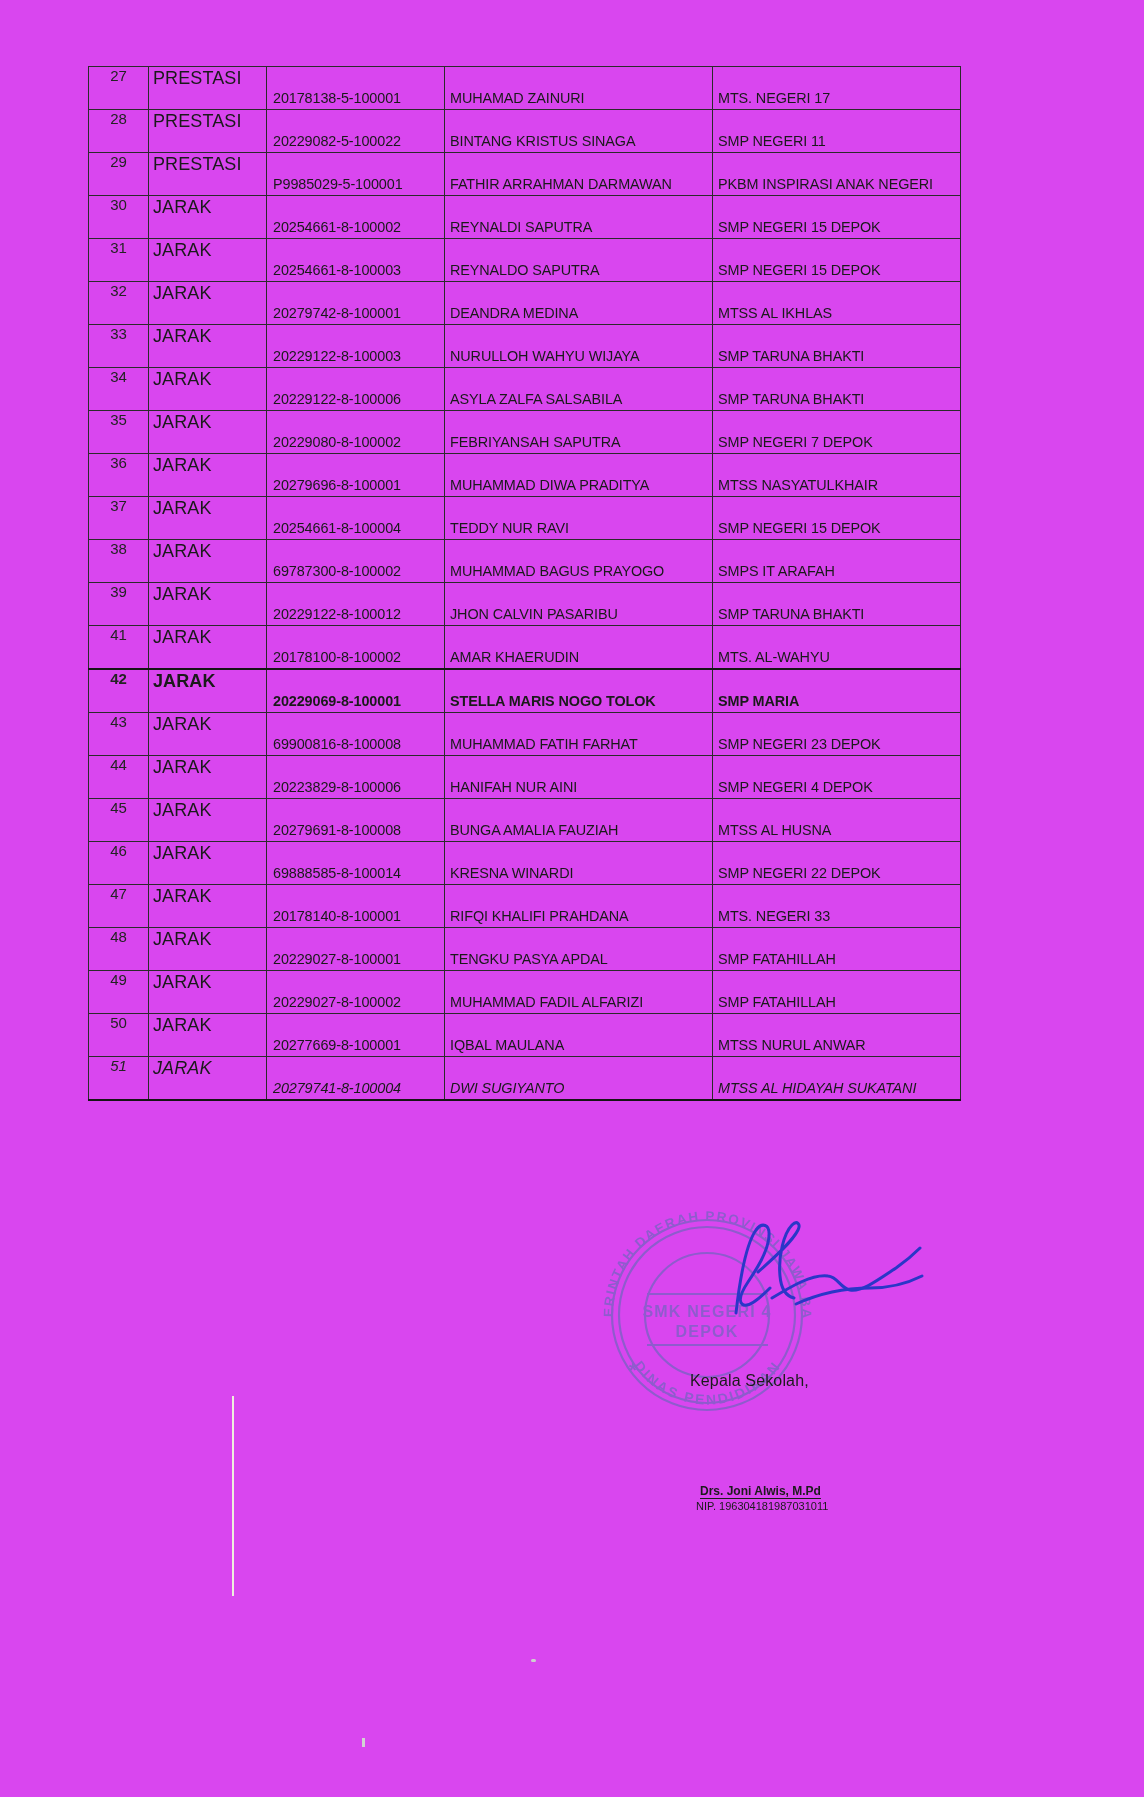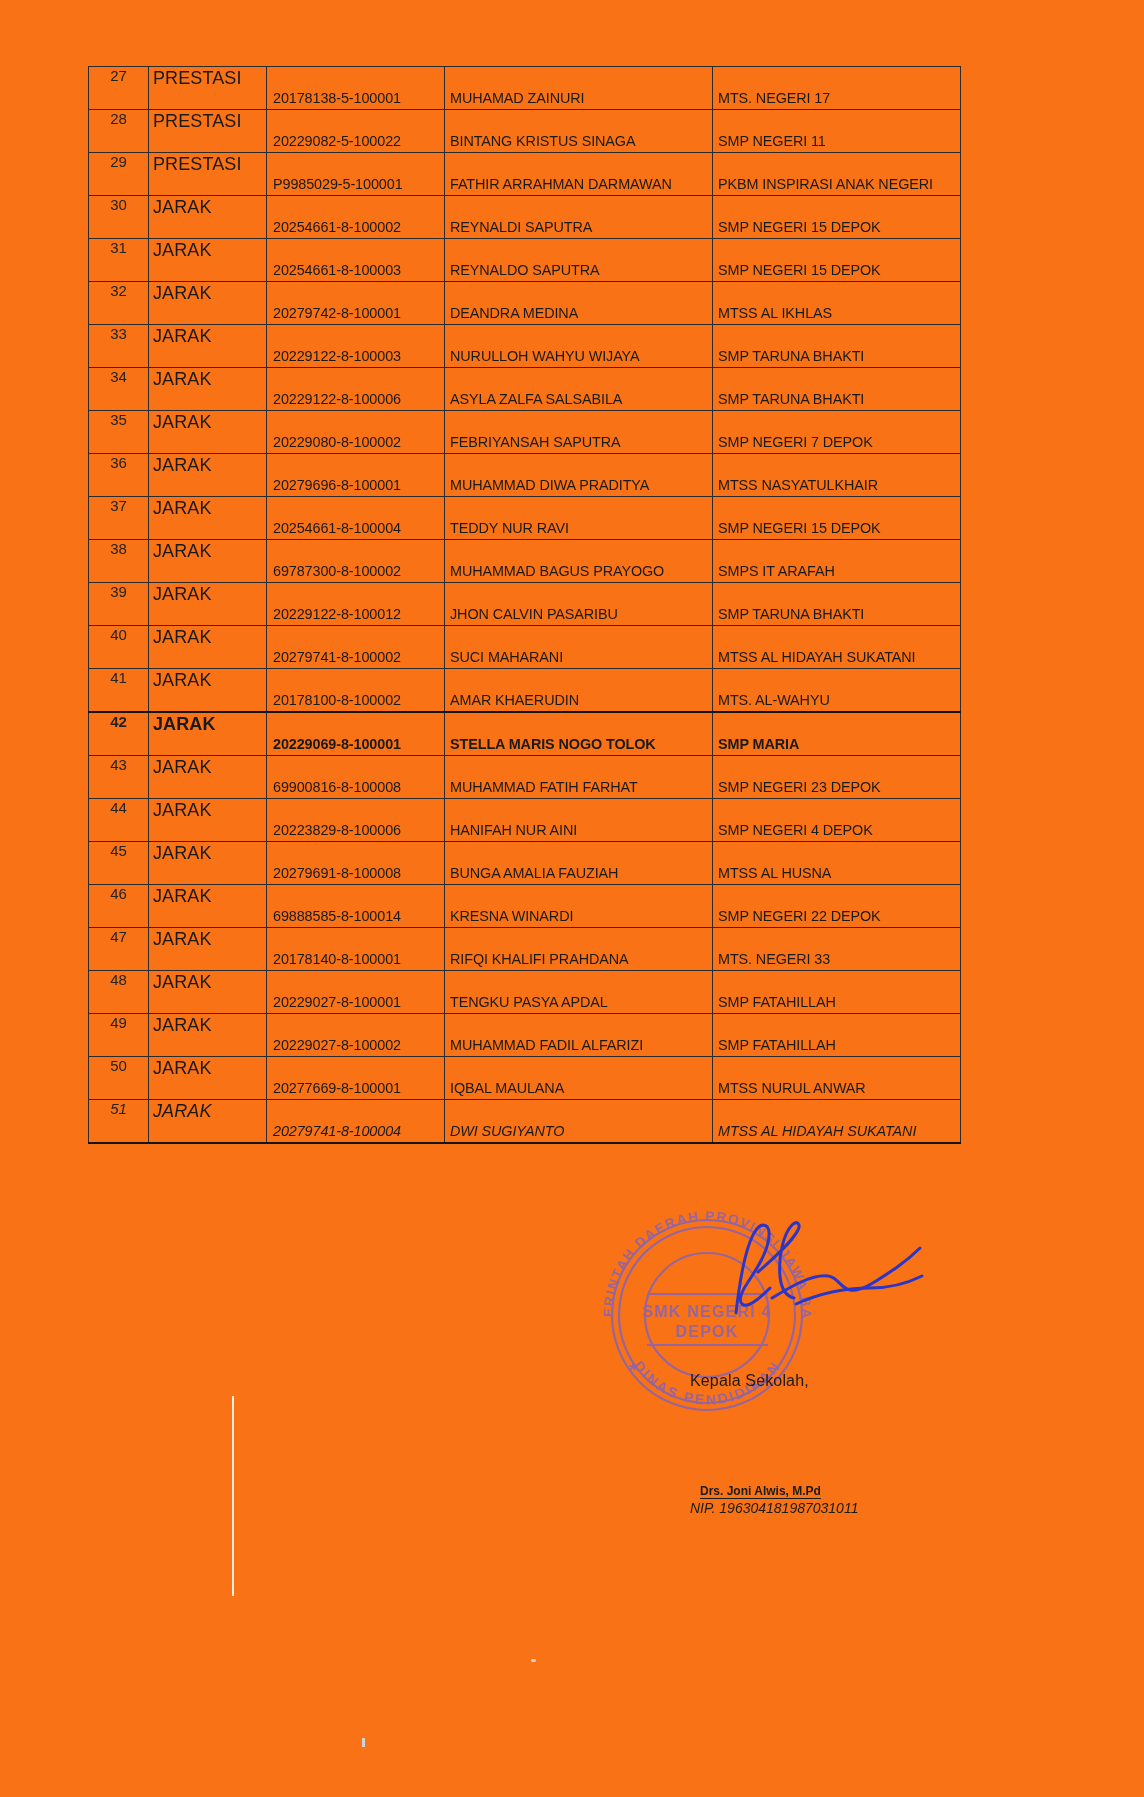--- a/index.html
+++ b/index.html
@@ -11,21 +11,21 @@
     width: 1144px;
     height: 1797px;
     position: relative;
     font-family: "Liberation Sans", sans-serif;
     color: #1a1a1a;
     overflow: hidden;
   }
   .page {
     position: absolute;
     inset: 0;
-    background: #f97316;
+    background: #d946ef;
   }
 
   
   .table-wrap {
     position: absolute;
     left: 88px;
     top: 66px;
     width: 872px;
   }
   table.roster {
@@ -97,25 +97,24 @@
   }
   .sign-name {
     font-weight: bold;
     font-size: 12px;
     text-decoration: underline;
     text-underline-offset: 2.5px;
     white-space: nowrap;
     margin-left: 10px;
   }
   .sign-nip {
-    font-size: 14px;
+    font-size: 11px;
     white-space: nowrap;
     margin-top: 2px;
-    margin-left: 0;
-    font-style: italic;
+    margin-left: 6px;
   }
 
   
   .stamp {
     position: absolute;
     left: 585px;
     top: 1193px;
     width: 245px;
     height: 245px;
     z-index: 3;
@@ -347,35 +346,20 @@
               <span class="t">JARAK</span>
             </td>
             <td class="cell-noreg">
               <span class="t">20229122-8-100012</span>
             </td>
             <td class="cell-nama">
               <span class="t">JHON CALVIN PASARIBU</span>
             </td>
             <td class="cell-asal">
               <span class="t">SMP TARUNA BHAKTI</span>
-            </td>
-          </tr>
-          <tr>
-            <td class="cell-no">40</td>
-            <td class="cell-jalur">
-              <span class="t">JARAK</span>
-            </td>
-            <td class="cell-noreg">
-              <span class="t">20279741-8-100002</span>
-            </td>
-            <td class="cell-nama">
-              <span class="t">SUCI MAHARANI</span>
-            </td>
-            <td class="cell-asal">
-              <span class="t">MTSS AL HIDAYAH SUKATANI</span>
             </td>
           </tr>
           <tr>
             <td class="cell-no">41</td>
             <td class="cell-jalur">
               <span class="t">JARAK</span>
             </td>
             <td class="cell-noreg">
               <span class="t">20178100-8-100002</span>
             </td>

